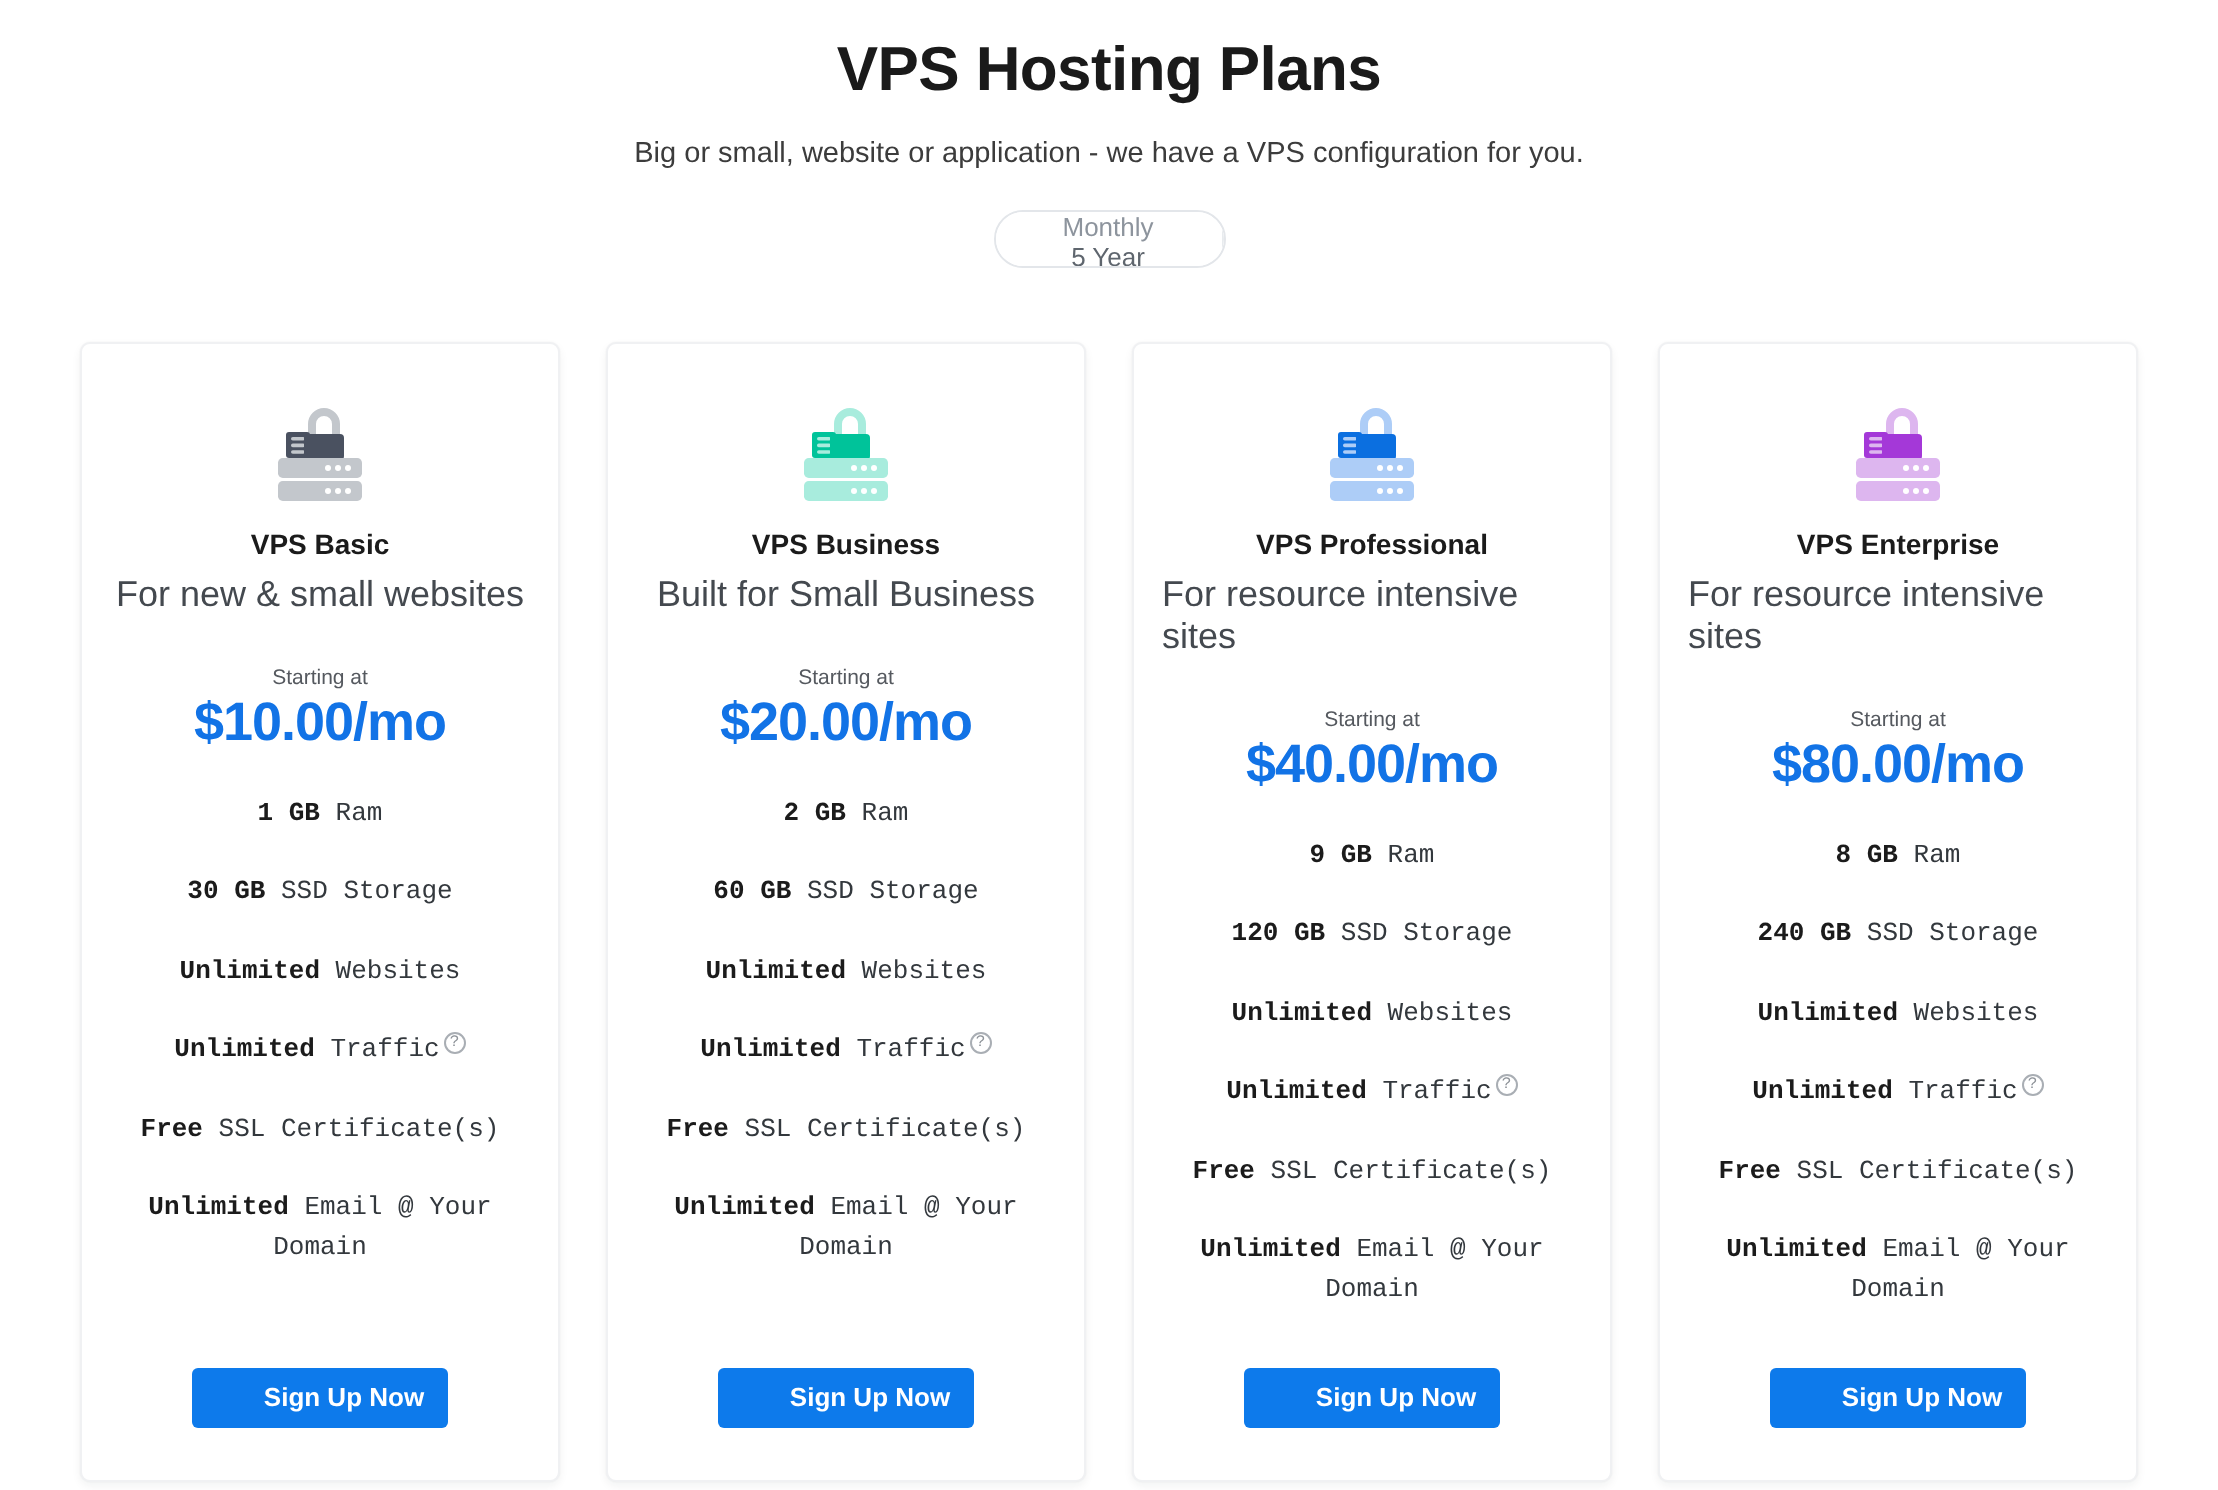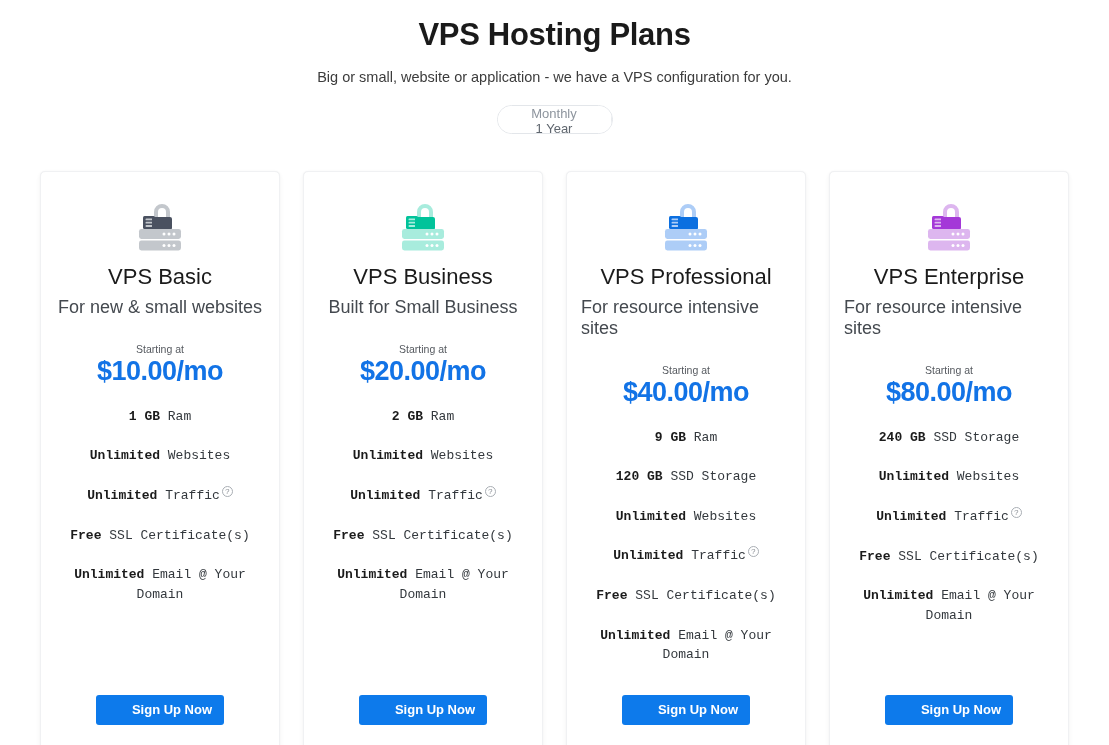--- a/index.html
+++ b/index.html
@@ -103,22 +103,22 @@
 
   
   .plan-icon {
     width: 56px;
     height: 56px;
     margin-bottom: 12px;
     display: block;
   }
 
   .plan-name {
-    font-size: 22px;
-    font-weight: normal;
+    font-size: 14px;
+    font-weight: bold;
     color: #1b1b1b;
     margin-bottom: 7px;
     text-align: center;
   }
 
   .plan-tagline {
     font-size: 18px;
     color: #44494f;
     margin-bottom: 25px;
   }
@@ -197,21 +197,21 @@
 <body>
 
 <div class="page">
 
   <h1 class="page-title">VPS Hosting Plans</h1>
   <p class="page-subtitle">Big or small, website or application - we have a VPS configuration for you.</p>
 
   <div class="toggle-wrap">
     <div class="toggle" id="toggle-root">
         <div class="toggle-seg">Monthly</div>
-        <div class="toggle-seg mid">1 Year</div>
+        <div class="toggle-seg mid">5 Year</div>
         <div class="toggle-seg active">3 Year</div>
       </div>
   </div>
 
   <div class="cards" id="cards-root">
       <div class="card">
   <svg class="plan-icon" viewBox="0 0 56 56">
     <path d="M22 16 a8 8 0 0 1 16 0 v6 h-4 v-6 a4 4 0 0 0 -8 0 v6 h-4 z" fill="#c3c7cc"></path>
     <rect x="11" y="20" width="12" height="13" rx="1.5" fill="#4a5160"></rect>
     <rect x="13.5" y="22.5" width="7" height="1.8" rx="0.9" fill="#c3c7cc"></rect>
@@ -227,20 +227,21 @@
     <circle cx="32" cy="49.5" r="1.5" fill="#ffffff"></circle>
     <circle cx="37" cy="49.5" r="1.5" fill="#ffffff"></circle>
     <circle cx="42" cy="49.5" r="1.5" fill="#ffffff"></circle>
   </svg>
         <div class="plan-name">VPS Basic</div>
         <div class="plan-tagline">For new &amp; small websites</div>
         <div class="starting-at">Starting at</div>
         <div class="price">$10.00/mo</div>
         <ul class="features">
           <li class="feature"><span class="fx-strong">1 GB</span><span> Ram</span></li>
+          <li class="feature"><span class="fx-strong">30 GB</span><span> SSD Storage</span></li>
           <li class="feature"><span class="fx-strong">Unlimited</span><span> Websites</span></li>
           <li class="feature"><span class="fx-strong">Unlimited</span><span> Traffic</span><span class="help-icon">?</span></li>
           <li class="feature"><span class="fx-strong">Free</span><span> SSL Certificate(s)</span></li>
           <li class="feature"><span class="fx-strong">Unlimited</span><span> Email @ Your Domain</span></li>
         </ul>
         <div class="spacer"></div>
         <button class="signup-btn">Sign Up Now</button>
       </div>
       <div class="card">
   <svg class="plan-icon" viewBox="0 0 56 56">
@@ -259,20 +260,21 @@
     <circle cx="32" cy="49.5" r="1.5" fill="#ffffff"></circle>
     <circle cx="37" cy="49.5" r="1.5" fill="#ffffff"></circle>
     <circle cx="42" cy="49.5" r="1.5" fill="#ffffff"></circle>
   </svg>
         <div class="plan-name">VPS Business</div>
         <div class="plan-tagline">Built for Small Business</div>
         <div class="starting-at">Starting at</div>
         <div class="price">$20.00/mo</div>
         <ul class="features">
           <li class="feature"><span class="fx-strong">2 GB</span><span> Ram</span></li>
+          <li class="feature"><span class="fx-strong">60 GB</span><span> SSD Storage</span></li>
           <li class="feature"><span class="fx-strong">Unlimited</span><span> Websites</span></li>
           <li class="feature"><span class="fx-strong">Unlimited</span><span> Traffic</span><span class="help-icon">?</span></li>
           <li class="feature"><span class="fx-strong">Free</span><span> SSL Certificate(s)</span></li>
           <li class="feature"><span class="fx-strong">Unlimited</span><span> Email @ Your Domain</span></li>
         </ul>
         <div class="spacer"></div>
         <button class="signup-btn">Sign Up Now</button>
       </div>
       <div class="card">
   <svg class="plan-icon" viewBox="0 0 56 56">
@@ -323,20 +325,21 @@
     <rect x="7" y="44.5" width="42" height="10" rx="2.4" fill="#ddb6ef"></rect>
     <circle cx="32" cy="49.5" r="1.5" fill="#ffffff"></circle>
     <circle cx="37" cy="49.5" r="1.5" fill="#ffffff"></circle>
     <circle cx="42" cy="49.5" r="1.5" fill="#ffffff"></circle>
   </svg>
         <div class="plan-name">VPS Enterprise</div>
         <div class="plan-tagline">For resource intensive sites</div>
         <div class="starting-at">Starting at</div>
         <div class="price">$80.00/mo</div>
         <ul class="features">
+          <li class="feature"><span class="fx-strong">8 GB</span><span> Ram</span></li>
           <li class="feature"><span class="fx-strong">240 GB</span><span> SSD Storage</span></li>
           <li class="feature"><span class="fx-strong">Unlimited</span><span> Websites</span></li>
           <li class="feature"><span class="fx-strong">Unlimited</span><span> Traffic</span><span class="help-icon">?</span></li>
           <li class="feature"><span class="fx-strong">Free</span><span> SSL Certificate(s)</span></li>
           <li class="feature"><span class="fx-strong">Unlimited</span><span> Email @ Your Domain</span></li>
         </ul>
         <div class="spacer"></div>
         <button class="signup-btn">Sign Up Now</button>
       </div>
     </div>

